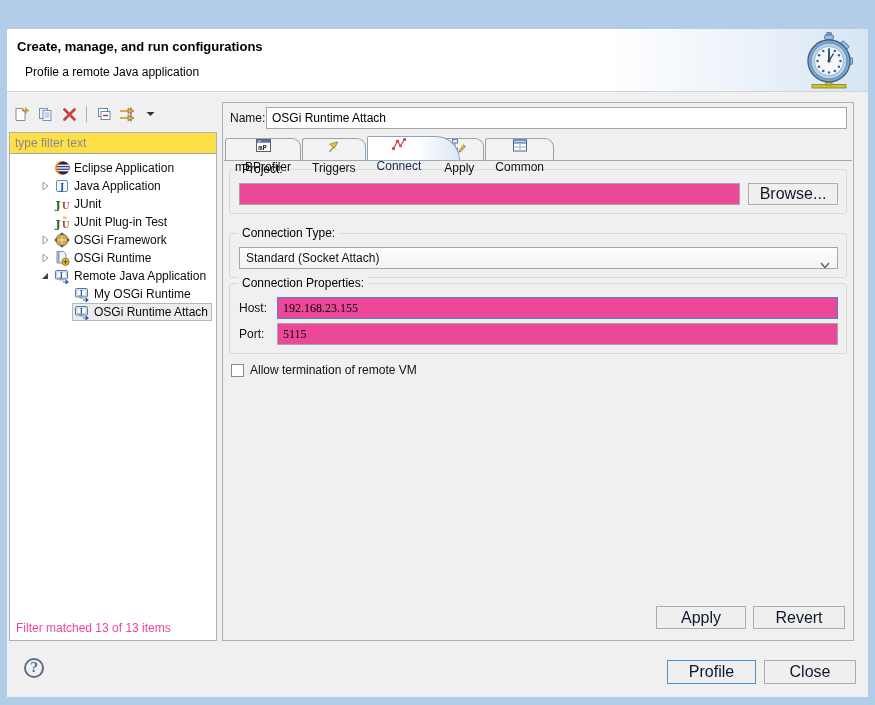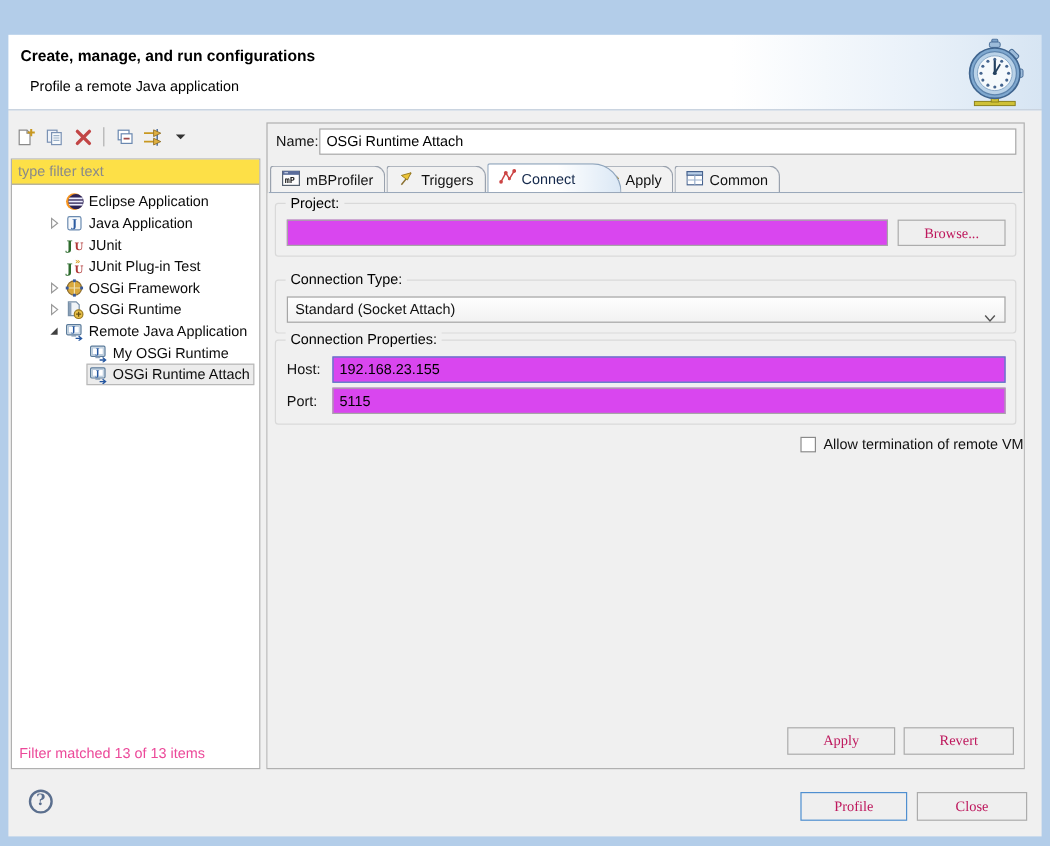--- a/index.html
+++ b/index.html
@@ -70,21 +70,21 @@
   }
   
   .tabbar {
     position:absolute; left:1px; right:1px; top:33px; height:25px;
     display:flex; align-items:flex-end; border-bottom:1px solid #9aa8ba; padding-left:1px;
   }
   .tab {
     display:inline-flex; align-items:center; gap:5px; height:22px;
     padding:0 9px; background:#f2f2f2; border:1px solid #9aa2ae; border-bottom:none;
     border-radius:3px 9px 0 0; margin-right:1px; font-size:12px; color:#111; cursor:default;
-    position:relative; z-index:1;
+    position:relative; z-index:1;flex-direction:column;
   }
   .tab.active {
     height:24px; z-index:3;
     background:linear-gradient(to right, #ffffff 0%, #ffffff 52%, #dbe8f5 100%);
     border-color:#8ea4bc;
     border-radius:3px 34px 0 0;
     padding-right:38px; margin-right:-26px;
     color:#14284b;
     text-align:center;
   }
@@ -96,35 +96,35 @@
   }
   .group.ct { margin-top:19px; }
   .group.cp { margin-top:5px; }
   .legend {
     position:absolute; top:-8px; left:8px; background:#f0f0f0; padding:0 4px; font-size:12px; color:#000;
   }
   .field-row { display:flex; align-items:center; gap:8px; }
   .field-row + .field-row { margin-top:4px; }
   .field-lbl { width:30px; flex:none; }
   .text-input {
-    flex:1; height:22px; border:1px solid #a6a6a6; background:#d946ef;
-    padding:0 5px; font-family:Liberation Sans, sans-serif; font-size:12px; outline:none;
+    flex:1; height:22px; border:1px solid #a6a6a6; background:#ec4899;
+    padding:0 5px; font-family:Liberation Serif, serif; font-size:12px; outline:none;
   }
   .text-input.focused { border-color:#4f84c2; }
   .btn {
-    height:22px; background:#efefef; border:1px solid #acacac; font-family:Liberation Serif, serif;
-    font-size:12px; color:#be185d; cursor:default;
+    height:22px; background:#efefef; border:1px solid #acacac; font-family:Liberation Sans, sans-serif;
+    font-size:16px; color:#0f172a; cursor:default;
   }
   .browse-btn { width:90px; flex:none; }
   .combo {
     position:relative; height:22px; border:1px solid #a6a6a6;
     background:linear-gradient(#fefefe,#f2f2f2); line-height:20px; padding:0 22px 0 6px; cursor:default;
   }
   .combo-chevron { position:absolute; right:7px; top:7px; }
-  .check-row { display:flex; align-items:center; gap:6px; margin:9px 0 0 8px;justify-content:flex-end; }
+  .check-row { display:flex; align-items:center; gap:6px; margin:9px 0 0 8px; }
   .checkbox { width:13px; height:13px; background:#fff; border:1px solid #8a8a8a; flex:none; }
   .apply-btn { position:absolute; right:107px; bottom:11px; width:90px; height:23px; }
   .revert-btn { position:absolute; right:8px; bottom:11px; width:92px; height:23px; }
   
   .help-btn {
     position:absolute; left:24px; top:658px; width:20px; height:20px; border:2px solid #5b6f8e;
     border-radius:50%; color:#5b6f8e; font-family:"DejaVu Serif", serif; font-weight:bold;
     font-size:13px; text-align:center; line-height:16px; cursor:default;
   }
   .profile-btn { position:absolute; left:667px; top:660px; width:89px; height:24px; border-color:#4f8fd0; }

